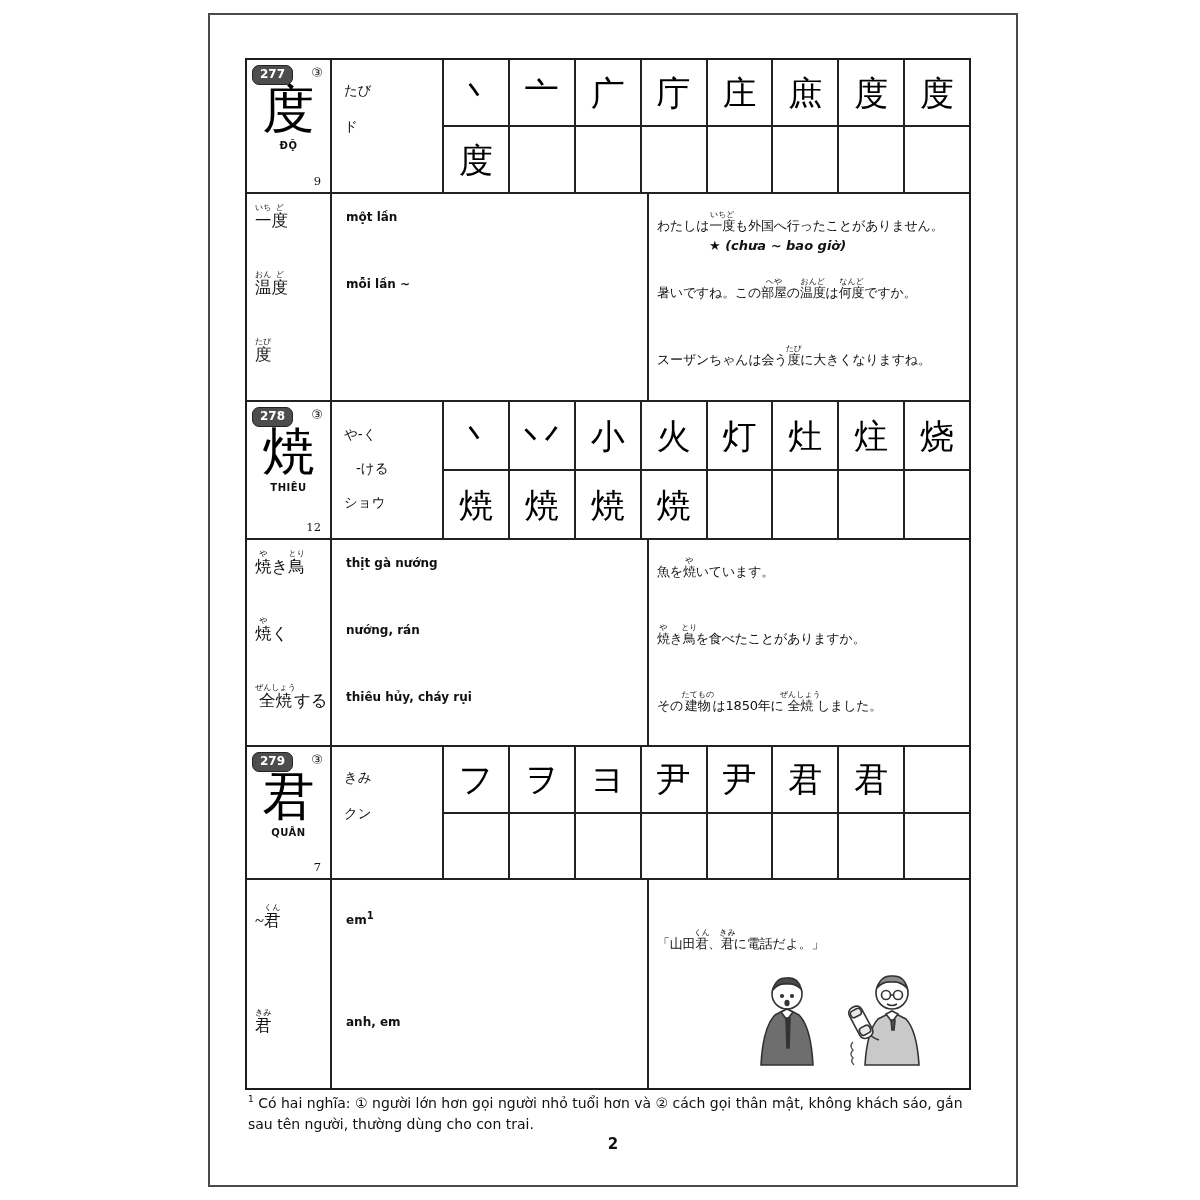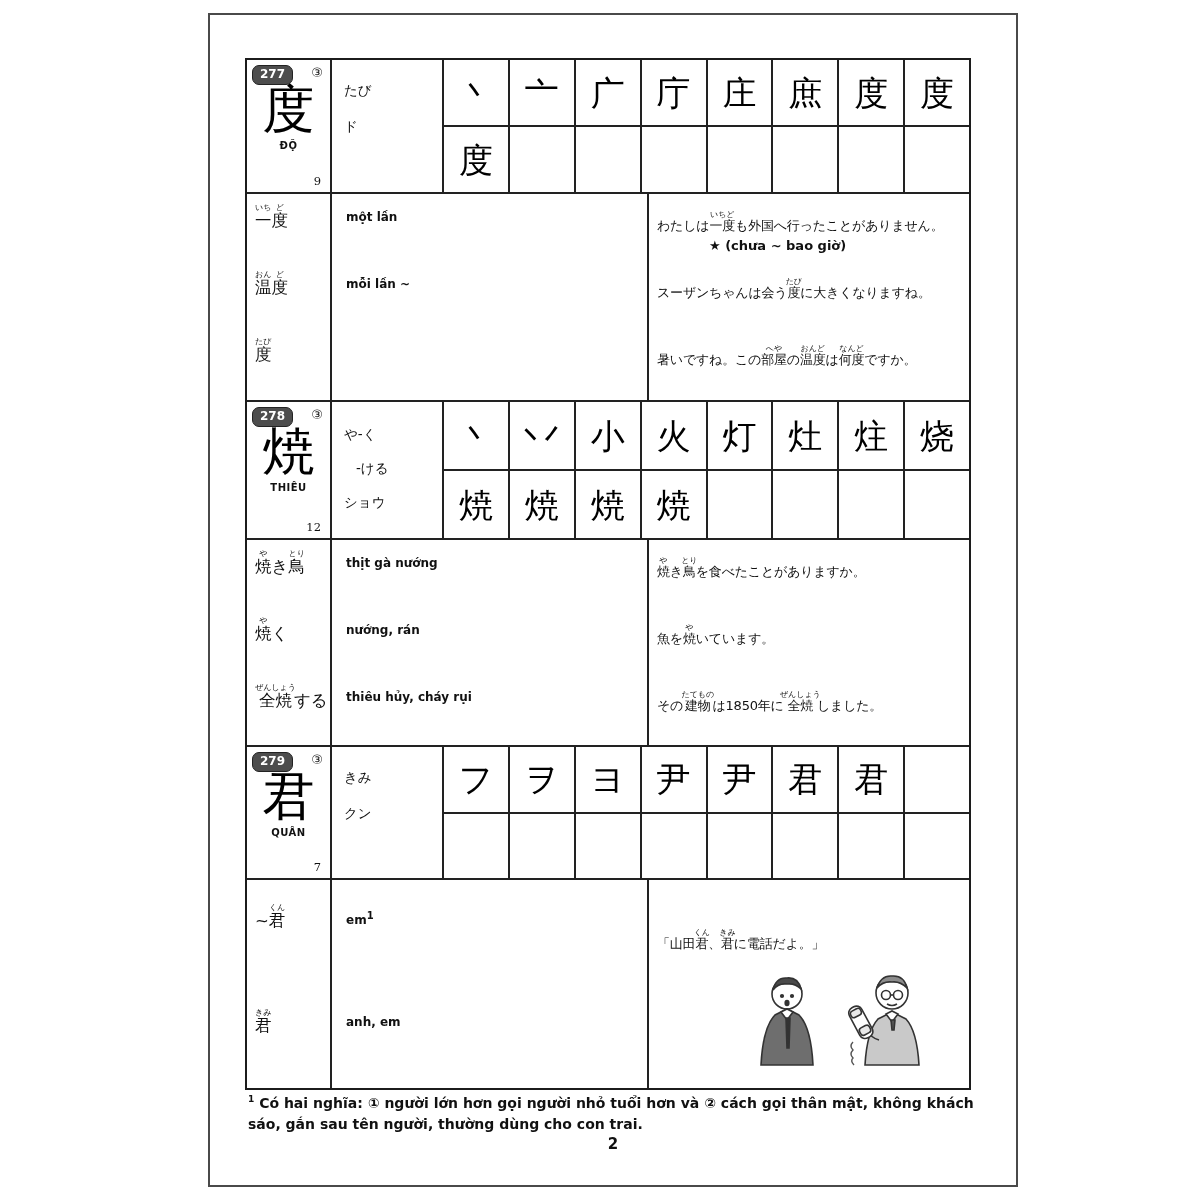--- a/index.html
+++ b/index.html
@@ -29,37 +29,37 @@
   
   .rcell{grid-row:1/3;background:#fff;display:flex;flex-direction:column;
          gap:18px;padding:22px 10px 0 12px;font-size:13.5px;}
   .rcell.r3{gap:16px;padding-top:24px;}
   .rline.ind{padding-left:12px;}
   
   .scell{background:#fff;display:flex;align-items:center;justify-content:center;
          font-size:34px;font-family:"DejaVu Serif",serif;line-height:1;color:#000;}
   
   .wcol,.mcol,.xcol{background:#fff;overflow:hidden;}
-  .wcol{padding:4px 2px 0 8px;}
+  .wcol{padding:4px 2px 0 8px;font-family:Liberation Serif, serif;}
   .mcol{padding:4px 2px 0 14px;}
   .xcol{padding:6px 4px 0 8px;}
   .vrow{height:67px;padding-top:12px;box-sizing:border-box;font-size:16.5px;}
   .tall .vrow{height:105px;padding-top:26px;}
   .vmean{font-size:12px;font-weight:600;}
   .xitem{height:67px;padding-top:10px;box-sizing:border-box;}
   .xsent{font-size:13px;letter-spacing:-.2px;white-space:nowrap;line-height:1.5;}
-  .xnote{font-size:13px;font-weight:600;padding-left:52px;margin-top:2px;}
+  .xnote{font-size:13px;font-weight:600;padding-left:52px;margin-top:2px;font-style:italic;}
   ruby{ruby-align:center;}
   rt{font-size:8px;font-weight:400;text-decoration:none;letter-spacing:0;}
   .u{text-decoration-thickness:1.4px;text-underline-offset:3px;}
   .tall .xitem{height:auto;padding-top:42px;}
   .illu{display:block;margin:6px 6px 0 auto;}
   
   .footnote{position:absolute;left:38px;top:1078px;width:726px;font-size:14px;
-            font-weight:700;line-height:1.5;}
+            font-weight:400;line-height:1.5;}
   .footnote sup{font-size:9px;}
   .pagenum{position:absolute;left:0;right:0;top:1120px;text-align:center;
            font-size:15px;font-weight:600;}
 </style>
 </head>
 <body>
 
 <div class="page">
   <div class="table">
 
@@ -102,24 +102,24 @@
         <div class="mcol">
           <div class="vrow vmean">một lần</div>
           <div class="vrow vmean">mỗi lần ~</div>
         </div>
         <div class="xcol">
           <div class="xitem">
             <div class="xsent"><span>わたしは</span><ruby class="u"><span>一度</span><rt>いちど</rt></ruby><span class="u">も</span><span>外国へ行ったことがあり</span><span class="u">ません</span><span>。</span></div>
             <div class="xnote">★ (chưa ~ bao giờ)</div>
           </div>
           <div class="xitem">
+            <div class="xsent"><span>暑いですね。この</span><ruby><span>部屋</span><rt>へや</rt></ruby><span>の</span><ruby><span>温度</span><rt>おんど</rt></ruby><span>は</span><ruby><span>何度</span><rt>なんど</rt></ruby><span>ですか。</span></div>
+          </div>
+          <div class="xitem">
             <div class="xsent"><span>スーザンちゃんは会う</span><ruby><span>度</span><rt>たび</rt></ruby><span>に大きくなりますね。</span></div>
-          </div>
-          <div class="xitem">
-            <div class="xsent"><span>暑いですね。この</span><ruby><span>部屋</span><rt>へや</rt></ruby><span>の</span><ruby><span>温度</span><rt>おんど</rt></ruby><span>は</span><ruby><span>何度</span><rt>なんど</rt></ruby><span>ですか。</span></div>
           </div>
         </div>
       </div>
     </section>
 
     <section class="entry" style="--hh:136px;--bh:205px">
       <div class="ehead">
         <div class="cell kcell">
           <span class="badge">278</span>
           <span class="grade">③</span>
@@ -155,24 +155,24 @@
           <div class="vrow"><ruby><span>焼</span><rt>や</rt></ruby><span>く</span></div>
           <div class="vrow"><ruby><span>全焼</span><rt>ぜんしょう</rt></ruby><span>する</span></div>
         </div>
         <div class="mcol">
           <div class="vrow vmean">thịt gà nướng</div>
           <div class="vrow vmean">nướng, rán</div>
           <div class="vrow vmean">thiêu hủy, cháy rụi</div>
         </div>
         <div class="xcol">
           <div class="xitem">
+            <div class="xsent"><span>魚を</span><ruby><span>焼</span><rt>や</rt></ruby><span>いています。</span></div>
+          </div>
+          <div class="xitem">
             <div class="xsent"><ruby><span>焼</span><rt>や</rt></ruby><span>き</span><ruby><span>鳥</span><rt>とり</rt></ruby><span>を食べたことがありますか。</span></div>
-          </div>
-          <div class="xitem">
-            <div class="xsent"><span>魚を</span><ruby><span>焼</span><rt>や</rt></ruby><span>いています。</span></div>
           </div>
           <div class="xitem">
             <div class="xsent"><span>その</span><ruby><span>建物</span><rt>たてもの</rt></ruby><span>は1850年に</span><ruby><span>全焼</span><rt>ぜんしょう</rt></ruby><span>しました。</span></div>
           </div>
         </div>
       </div>
     </section>
 
     <section class="entry" style="--hh:131px;--bh:208px">
       <div class="ehead">

